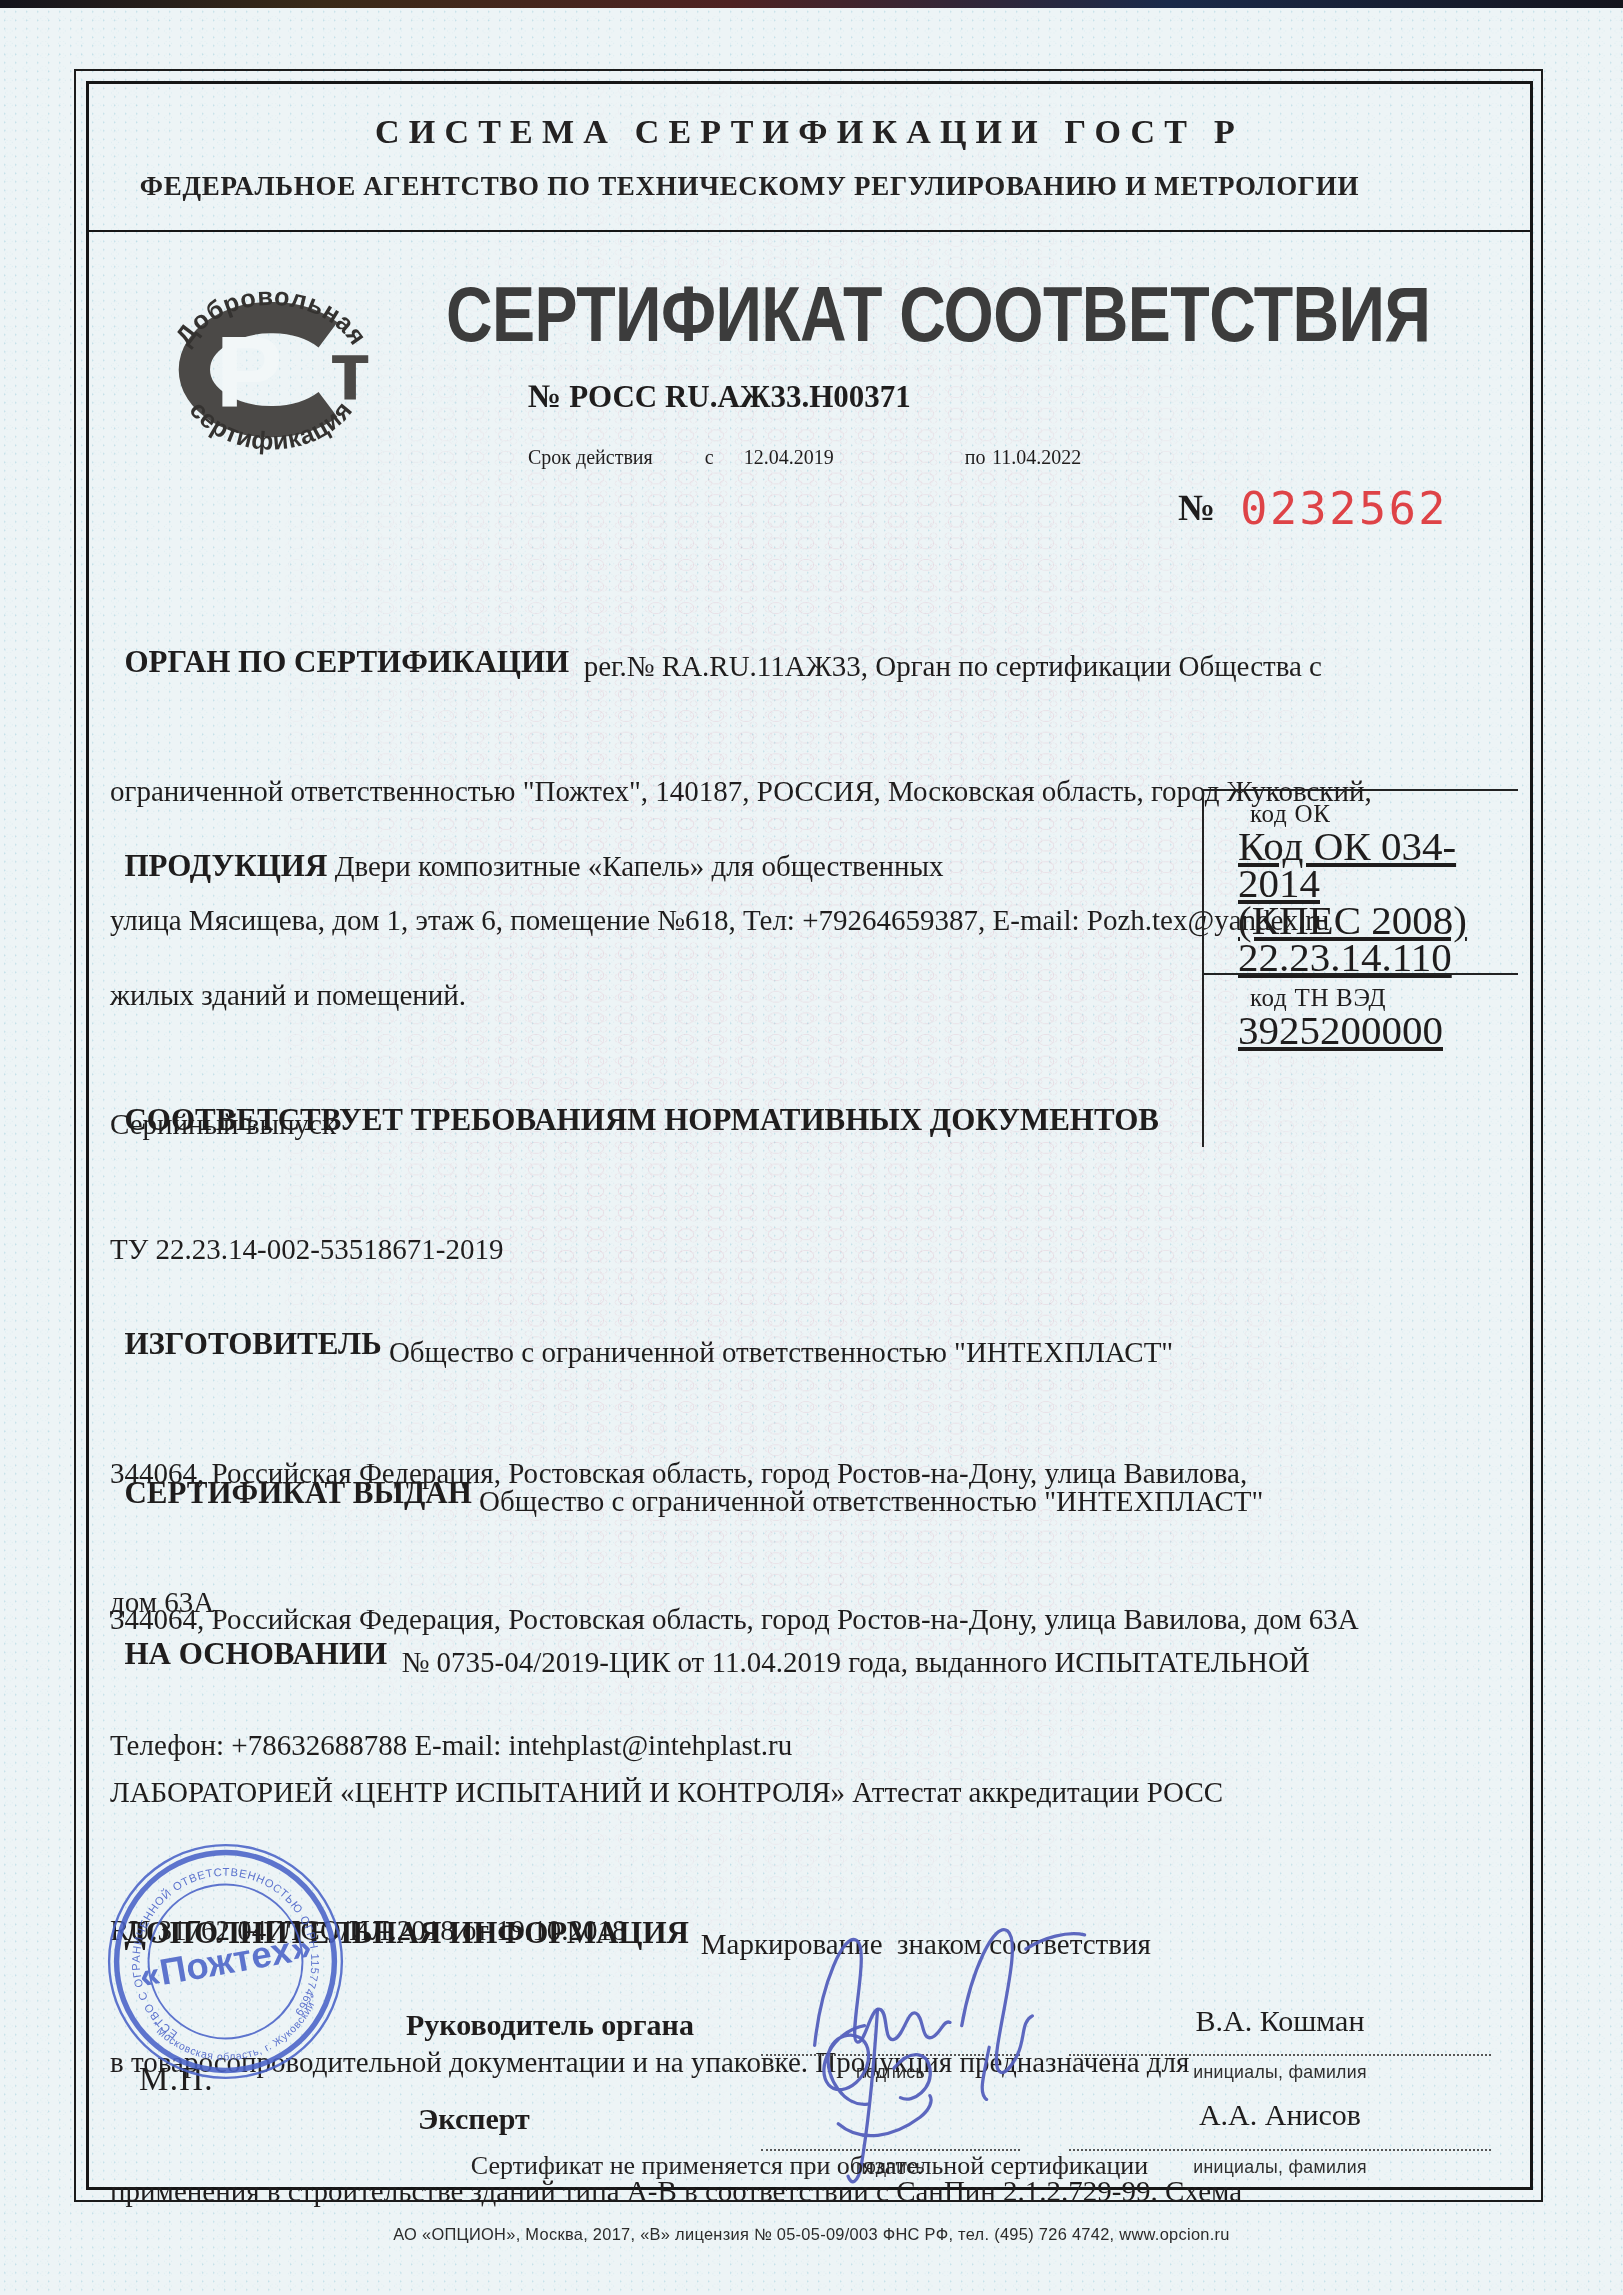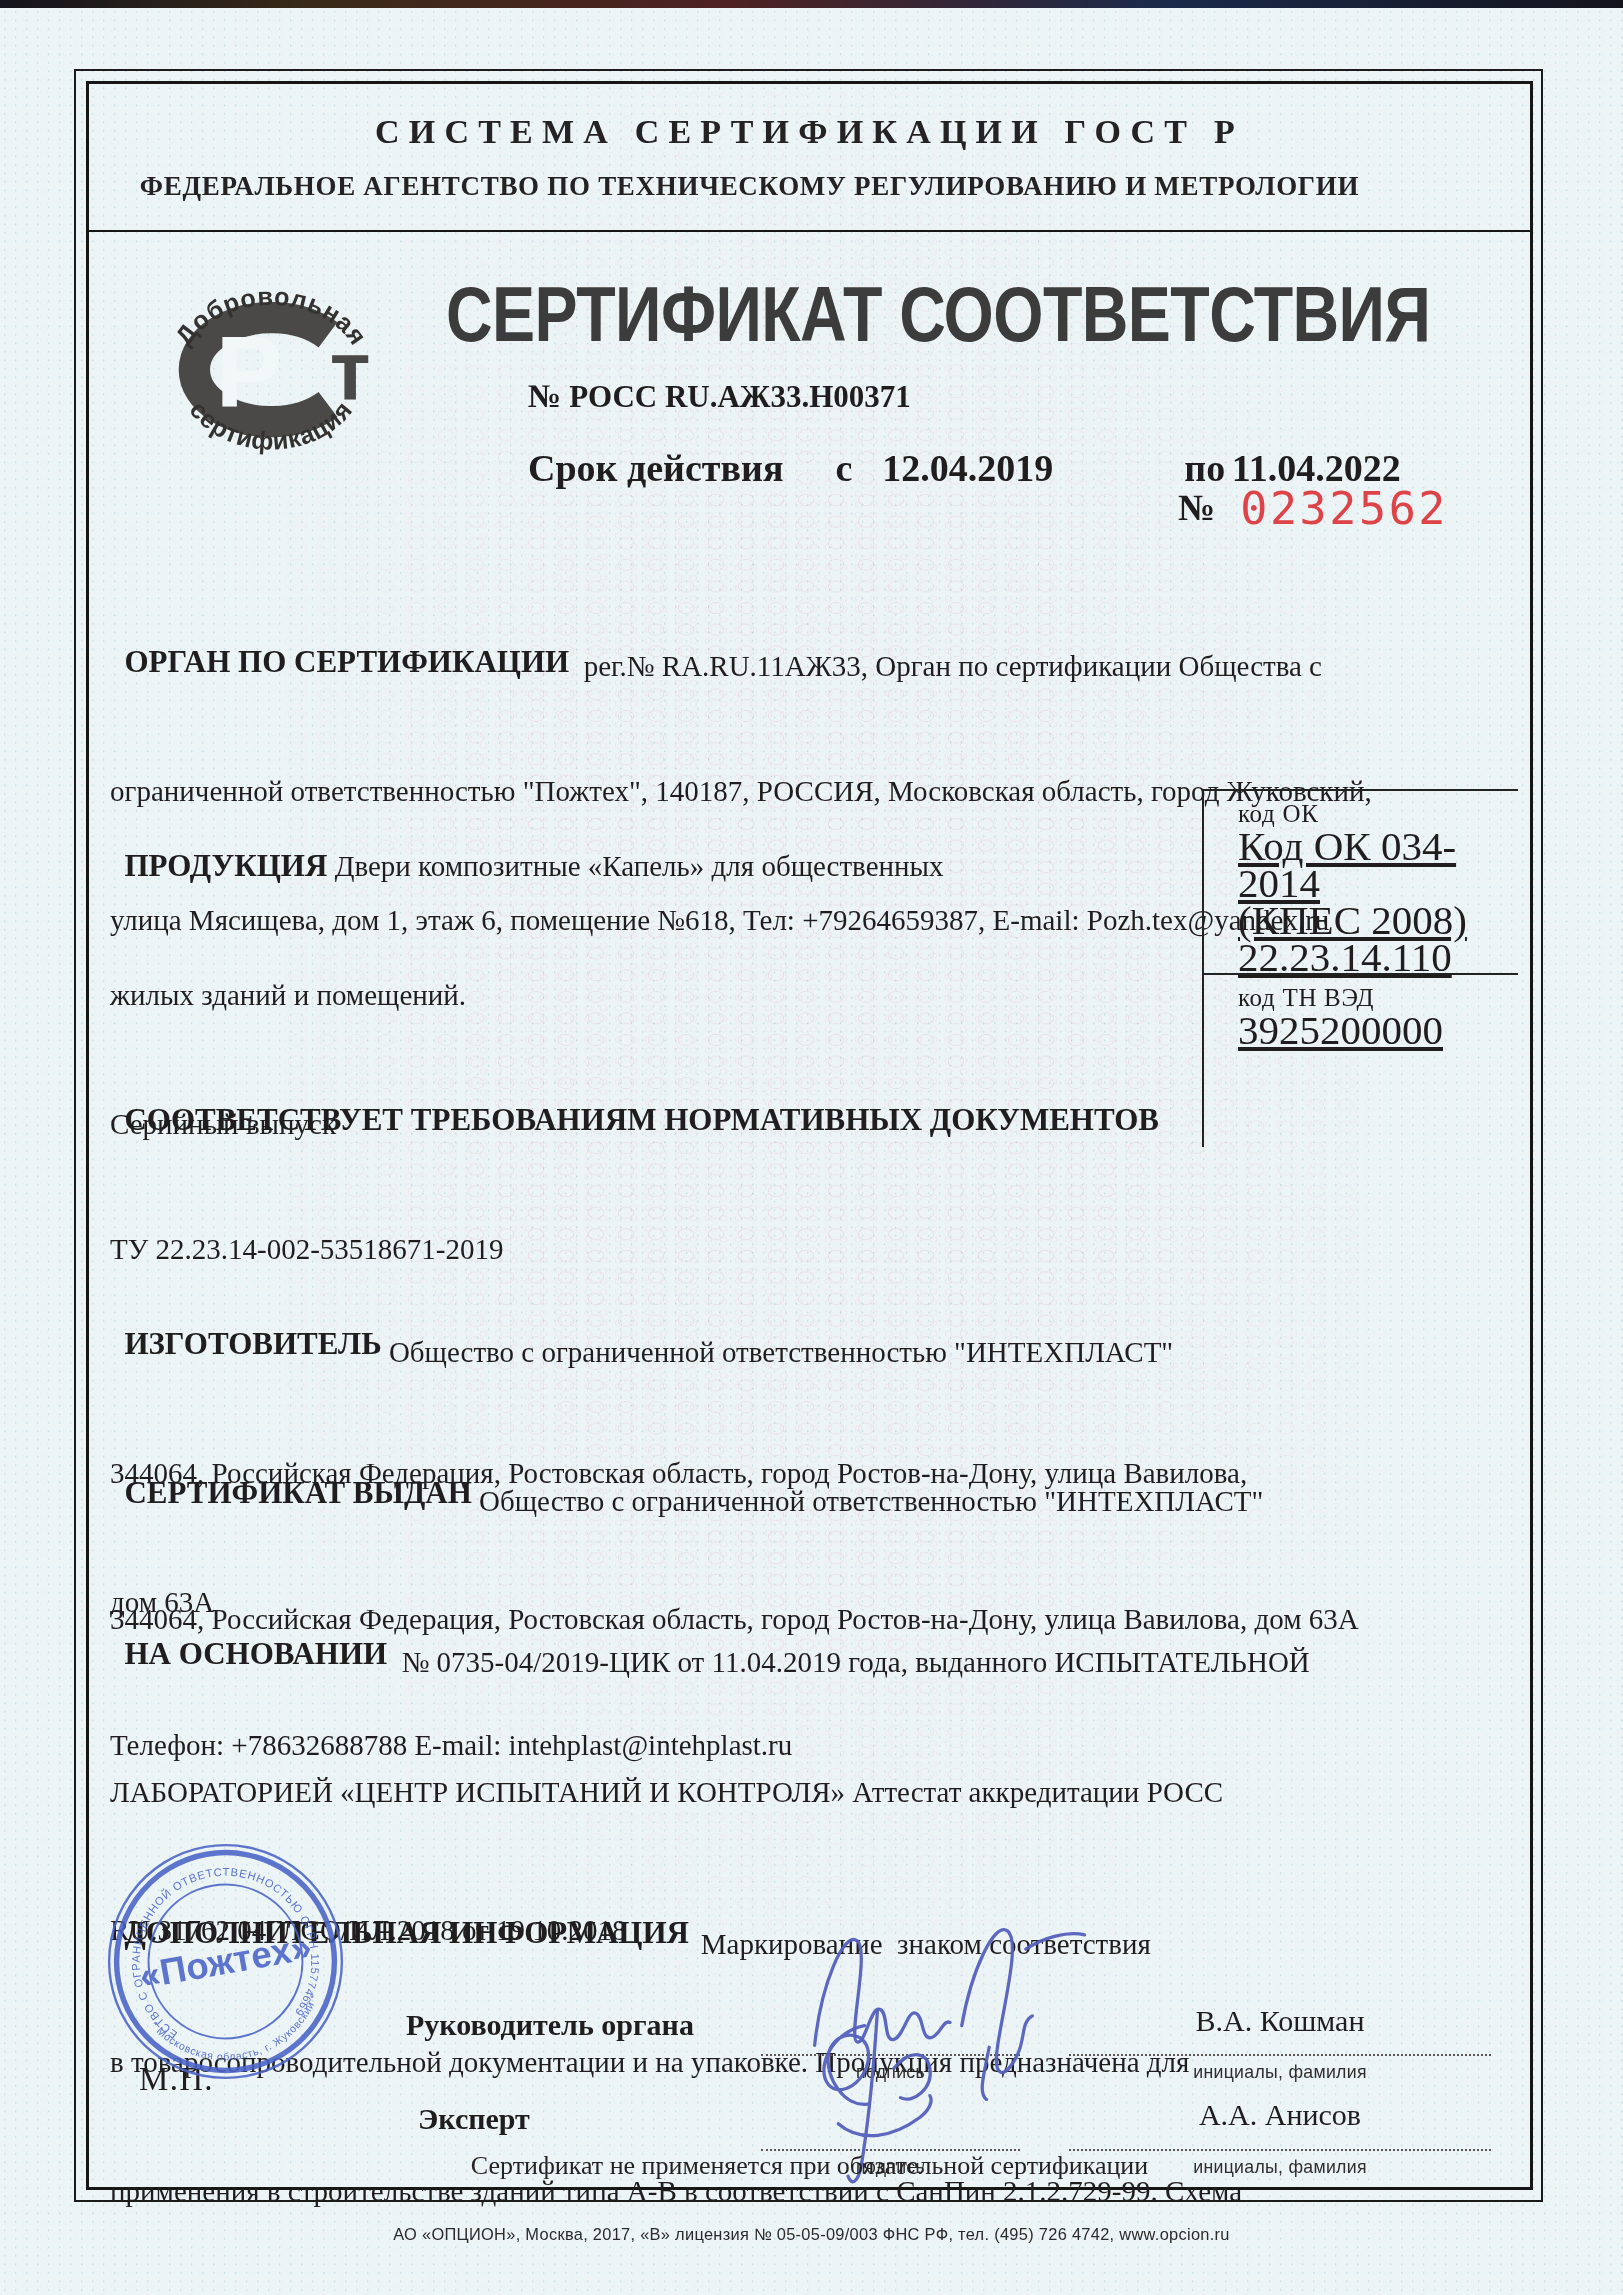--- a/index.html
+++ b/index.html
@@ -22,32 +22,32 @@
     background:linear-gradient(90deg,#14141c,#3a2a18 20%,#4e2222 45%,#1a2a4a 72%,#14141c);}
   .frame-outer{left:74px;top:69px;width:1469px;height:2133px;border:2.6px solid #1b1b1b;box-sizing:border-box;}
   .frame-inner{left:86px;top:81px;width:1447px;height:2109px;border:3.3px solid #161616;box-sizing:border-box;}
   .hline{left:86px;top:230px;width:1447px;height:0;border-top:2.6px solid #161616;}
   .hdr1{left:86px;top:113px;width:1447px;text-align:center;font-weight:bold;font-size:34px;letter-spacing:9.2px;color:#242222;}
   .hdr2{left:86px;top:171px;width:1327px;text-align:center;font-weight:bold;font-size:27px;letter-spacing:0.7px;color:#242222;}
   .title{left:446px;top:270px;font-family:"Liberation Sans",sans-serif;font-weight:bold;font-size:76px;
     letter-spacing:-0.7px;color:#3c3c3c;transform:scale(.85,1.02);transform-origin:left top;white-space:pre;}
   .certno{left:528px;top:378px;font-weight:bold;font-size:33px;white-space:pre;}
   .certno .nv{font-size:31px;margin-left:8px;}
-  .validity{left:528px;top:446px;font-weight:bold;font-size:38px;white-space:pre;}
+  .validity{left:528px;top:446px;font-weight:normal;font-size:20px;white-space:pre;}
   .validity .fl{margin-left:52px;} .validity .fv{margin-left:30px;}
   .validity .tl{margin-left:131px;} .validity .tv{margin-left:6.5px;}
   .blank{left:1178px;top:482px;white-space:pre;}
   .blank .bl{font-weight:bold;font-size:37px;vertical-align:baseline;}
   .blank .bn{font-family:"DejaVu Sans Mono",monospace;font-size:45px;letter-spacing:2.6px;color:#de4347;margin-left:25px;vertical-align:-3.9px;}
   .para{line-height:43px;font-size:29px;white-space:pre;}
   .para .lbl{font-weight:bold;font-size:31px;margin-left:14.4px;}
   .drop{position:relative;top:7.9px;}
   .drop2{position:relative;top:10.5px;}
   .codebox{border-top:2px solid #222;border-left:2px solid #222;box-sizing:border-box;padding:9.2px 0 0 34px;}
-  .codebox .clabel{font-size:25px;letter-spacing:0.7px;}
+  .codebox .clabel{font-size:25px;letter-spacing:0.7px;margin-left:12px;}
   .codebox .cline{font-size:41px;line-height:37px;text-decoration:underline;}
   .rolelbl{font-weight:bold;font-size:30px;white-space:pre;}
   .dotline{height:0;border-top:2px dotted #565656;}
   .cap{font-family:"Liberation Sans",sans-serif;font-size:17.7px;color:#2e2e2e;text-align:center;letter-spacing:0.3px;}
   .cname{font-size:30px;text-align:center;}
   .mp{font-size:33px;letter-spacing:1.3px;}
   .bottomnote{left:86px;top:2151px;width:1447px;text-align:center;font-size:26px;color:#242222;}
   .footer{left:0;top:2225px;width:1623px;text-align:center;font-family:"Liberation Sans",sans-serif;font-size:16.4px;color:#2b2b2b;letter-spacing:0.3px;}
   svg text{font-family:"Liberation Sans",sans-serif;}
   .stampwrap{opacity:.88;}

